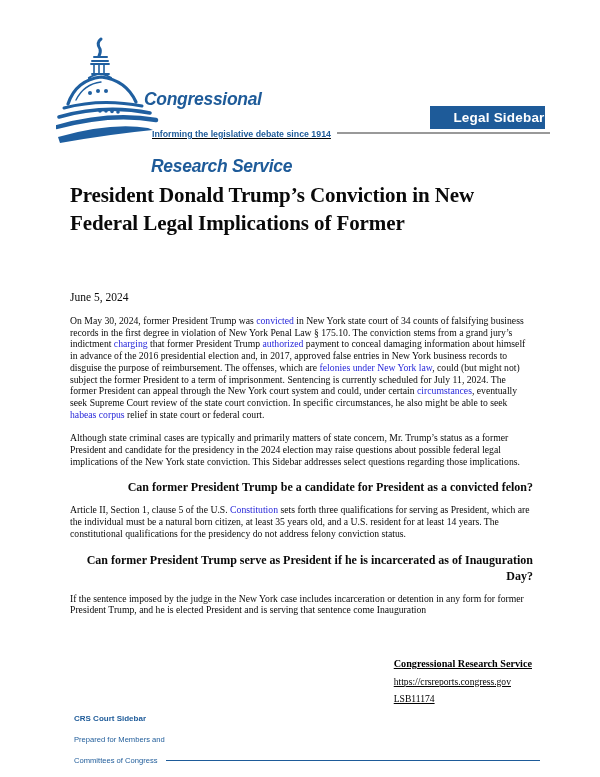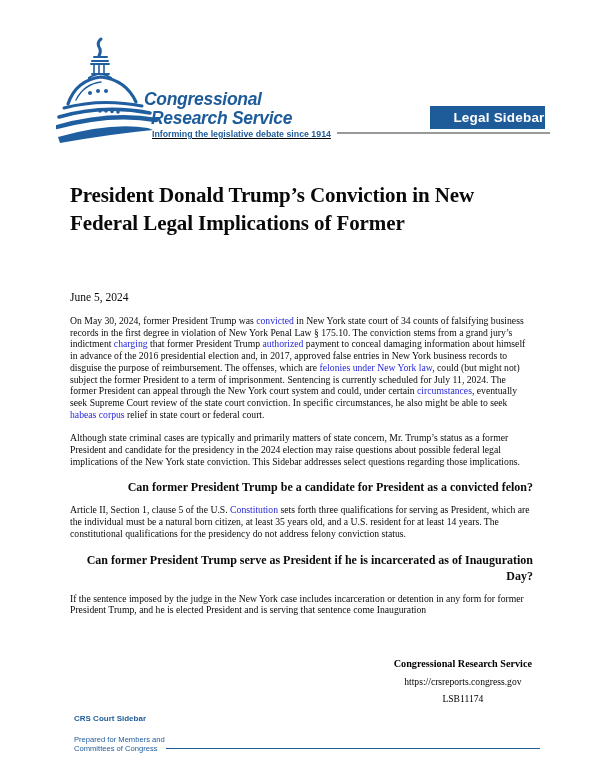--- a/index.html
+++ b/index.html
@@ -21,21 +21,21 @@
   
   .logo-art{position:absolute;left:56px;top:36px;width:152px;height:114px;}
   .org-name{
     position:absolute;left:144px;top:90px;
     font-family:Liberation Sans, sans-serif;
     font-weight:bold;font-style:italic;
     font-size:17.5px;line-height:18.5px;
     color:var(--brand);letter-spacing:-0.3px;
     white-space:nowrap;
   }
-  .org-name .l2{padding-left:7px;}
+  .org-name .l2{padding-left:7px;margin-top:48px;}
   .tagline-row{
     position:absolute;left:152px;top:129px;right:50px;
     display:flex;align-items:flex-start;text-decoration:underline;
   }
   .tagline{
     font-family:"Liberation Sans", sans-serif;
     font-weight:bold;
     font-size:8.8px;color:var(--brand);
     white-space:nowrap;padding-right:6px;
   }
@@ -69,33 +69,33 @@
   .doc-body p.para{margin:0 0 12px 0;}
   .doc-body .section-heading{
     font-weight:bold;font-size:12px;line-height:16px;
     margin:8px 0 9px 0;color:#0a0a0a;text-align:right;
   }
   .doc-body .link{color:var(--link);}
 
   
   .footer-right{
     position:absolute;right:68px;top:655px;
-    text-align:center;line-height:17.5px;
+    text-align:left;line-height:17.5px;text-decoration:underline;
   }
   .footer-right .org{font-weight:bold;font-size:10.2px;}
   .footer-right .url,.footer-right .docnum{font-size:9.6px;}
 
   
   .footer-left{
     position:absolute;left:74px;top:714px;right:60px;
     font-family:"Liberation Sans", sans-serif;
     color:var(--brand);
   }
   .footer-left .series{font-weight:bold;font-size:8px;margin-bottom:12px;}
-  .footer-left .prep1{font-size:7.6px;}
+  .footer-left .prep1{font-size:7.6px;margin-bottom:12px;}
   .footer-left .prep-row{display:flex;align-items:center;}
   .footer-left .prep2{font-size:7.6px;white-space:nowrap;padding-right:8px;}
   .footer-left .footer-rule{flex:1;height:1.6px;background:var(--brand);}
 </style>
 </head>
 <body>
 
 <div class="page">
 
   <svg class="logo-art" viewBox="0 0 152 114">

